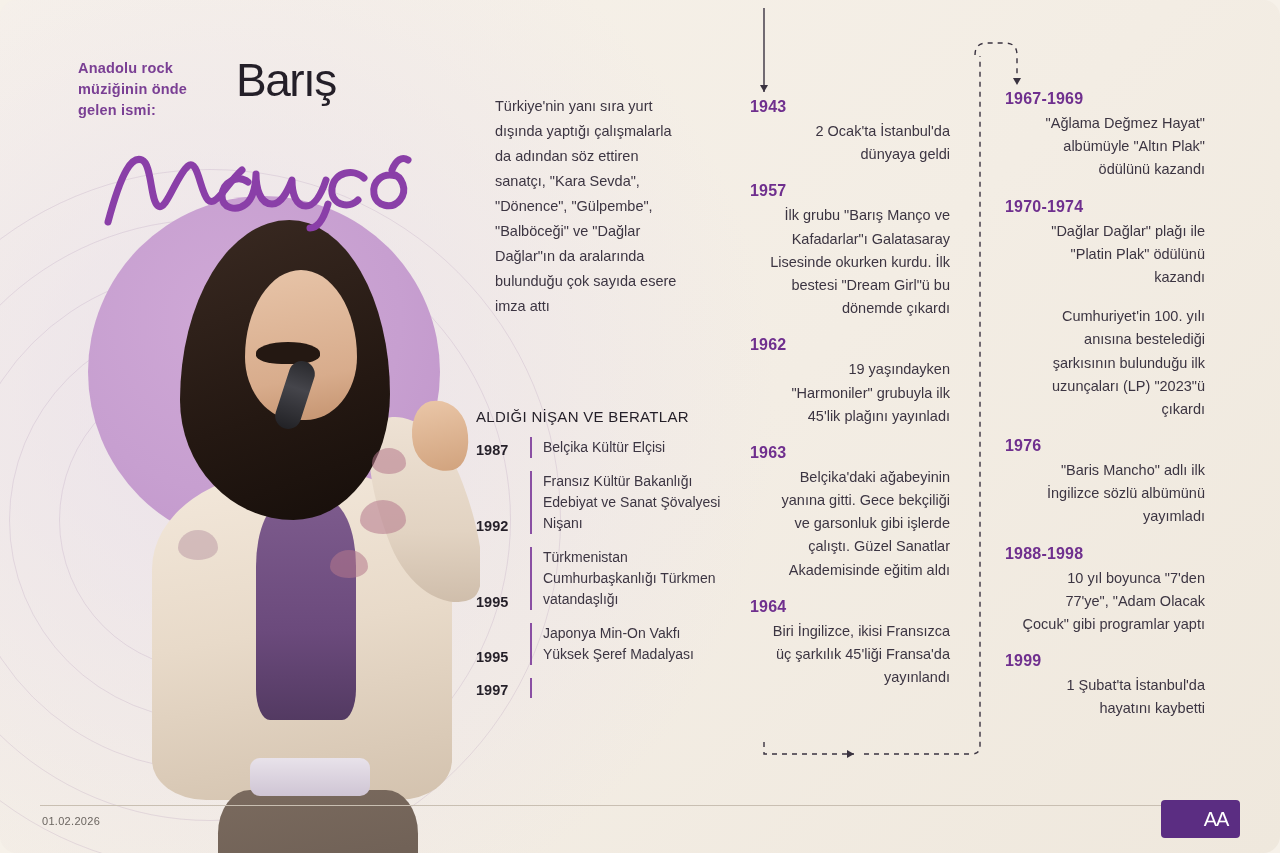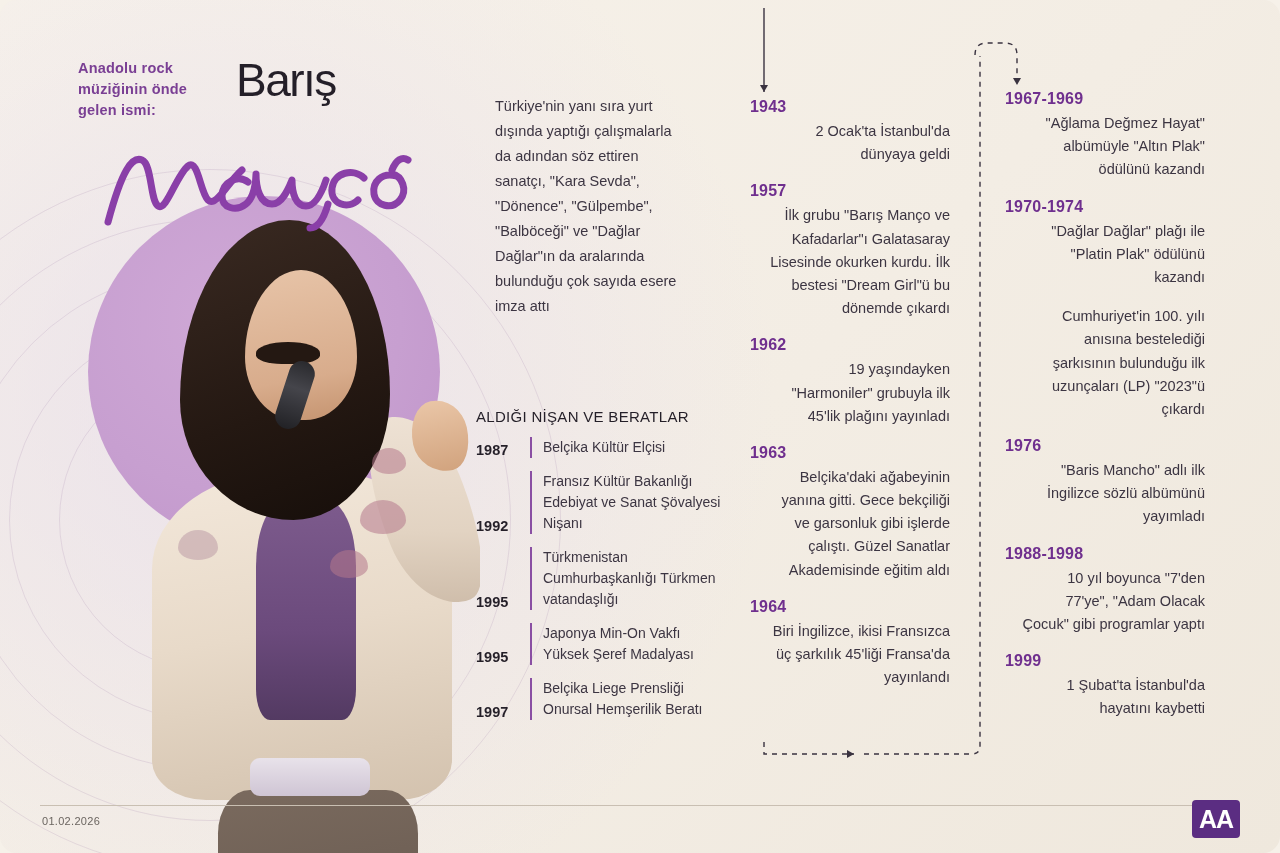--- a/index.html
+++ b/index.html
@@ -270,26 +270,27 @@
   }
   .logo {
     position: absolute;
     right: 40px;
     top: 800px;
     width: 48px;
     height: 38px;
     background: #5b2d82;
     border-radius: 4px;
     color: #fff;
-    font-size: 25px;
-    font-weight: 700;
+    font-size: 20px;
+    font-weight: 400;
     display: flex;
     align-items: center;
     justify-content: center;
     letter-spacing: -1px;
+    padding-left: 31px;
   }
 </style>
 </head>
 <body>
 
 <div class="page">
 
   <div class="rings">
     <span style="width:300px;height:300px;"></span>
     <span style="width:400px;height:400px;"></span>
@@ -363,21 +364,20 @@
       <div class="award-text">Türkmenistan Cumhurbaşkanlığı Türkmen vatandaşlığı</div>
     </div>
     <div class="award-row">
       <div class="award-year">1995</div>
       <div class="award-bar"></div>
       <div class="award-text">Japonya Min-On Vakfı Yüksek Şeref Madalyası</div>
     </div>
     <div class="award-row">
       <div class="award-year">1997</div>
       <div class="award-bar"></div>
-      <div class="award-text">Belçika Liege Prensliği Onursal Hemşerilik Beratı</div>
     </div>
   </div>
 
   <div class="col col-1">
     <div class="tl-item">
       <div class="tl-year">1943</div>
       <div class="tl-text">2 Ocak'ta İstanbul'da dünyaya geldi</div>
     </div>
     <div class="tl-item">
       <div class="tl-year">1957</div>

